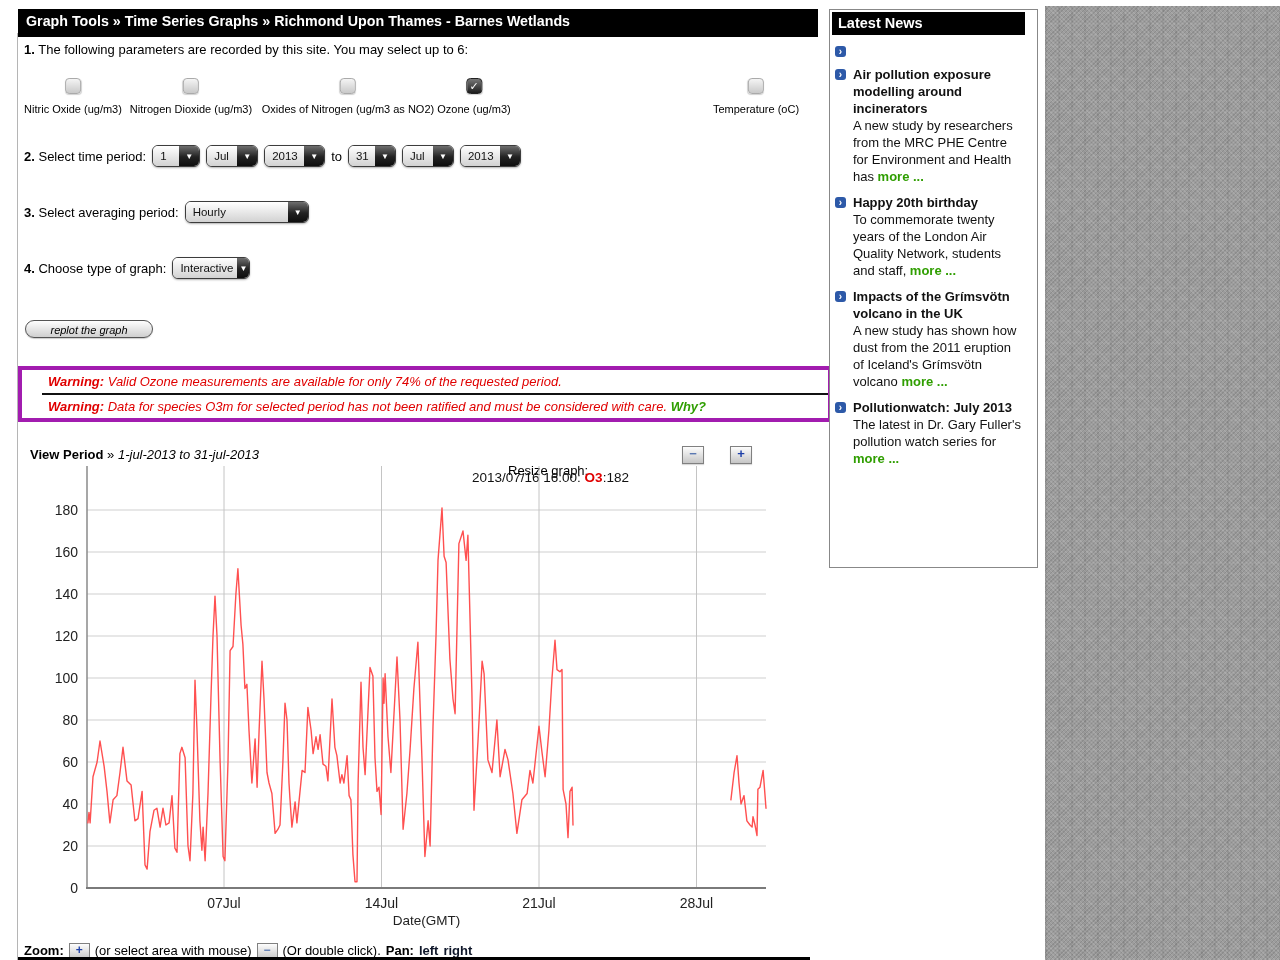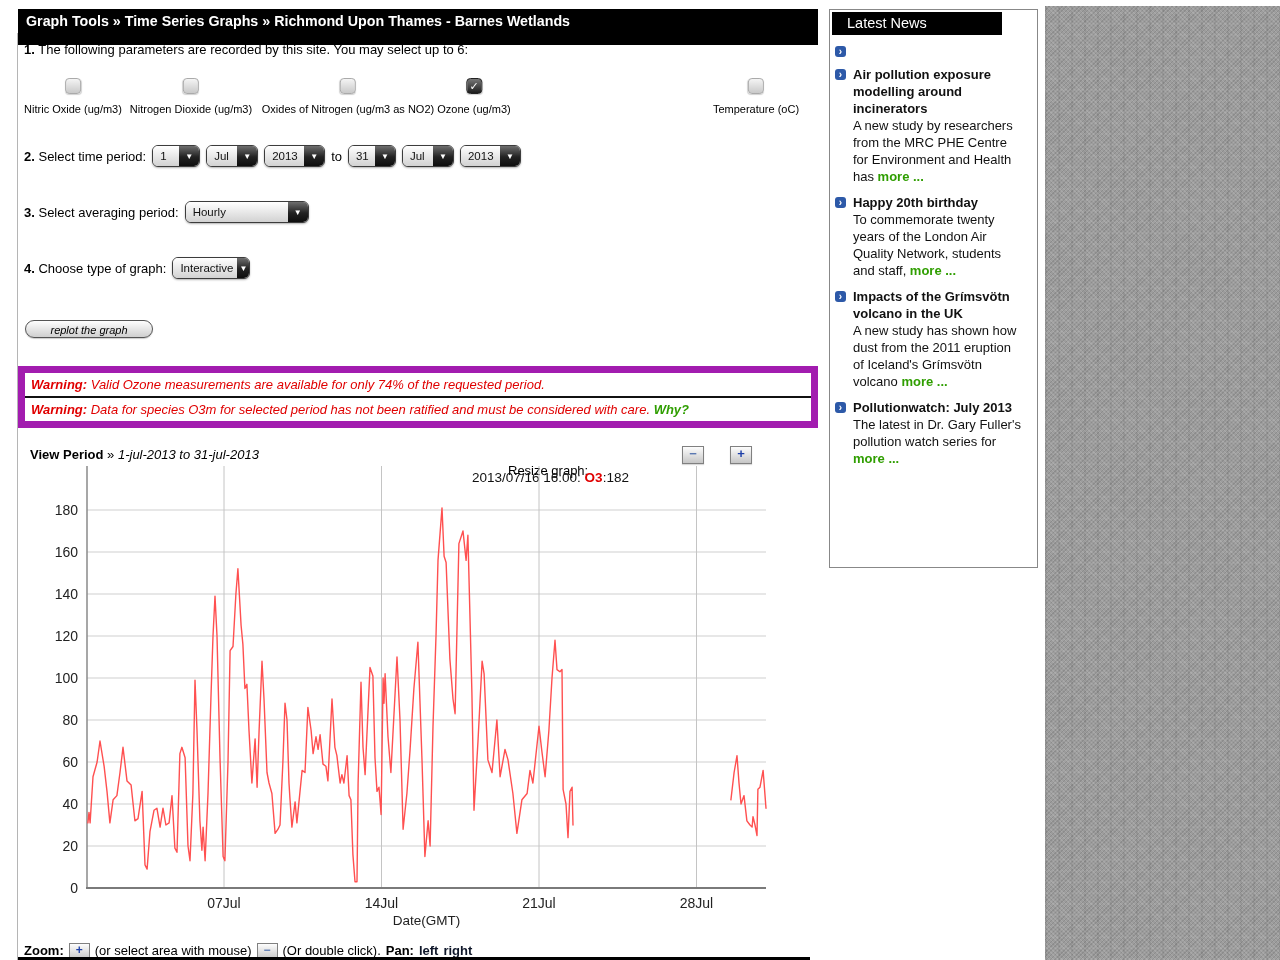--- a/index.html
+++ b/index.html
@@ -8,21 +8,21 @@
 
   
   .texture{position:absolute;left:1045px;top:6px;width:235px;height:954px;
     background-color:#9c9c9c;
     background-image:
       repeating-linear-gradient(45deg, rgba(255,255,255,0.12) 0 1px, transparent 1px 3px),
       repeating-linear-gradient(-45deg, rgba(0,0,0,0.10) 0 1px, transparent 1px 3px),
       repeating-linear-gradient(90deg, rgba(0,0,0,0.06) 0 2px, transparent 2px 13px),
       repeating-linear-gradient(0deg, rgba(255,255,255,0.05) 0 2px, transparent 2px 11px);}
 
-  .black-bar{position:absolute;left:18px;top:9px;width:792px;height:36px;background:#000;color:#fff;
+  .black-bar{position:absolute;left:18px;top:9px;width:792px;height:28px;background:#000;color:#fff;
     font-weight:bold;font-size:15px;line-height:24px;padding-left:8px;}
   .black-bar .squish{display:inline-block;transform:scaleX(.95);transform-origin:left center;white-space:nowrap;}
   .left-rule{position:absolute;left:17px;top:33px;width:1px;height:927px;background:#b5b5b5;}
 
   .step{position:absolute;font-size:13px;color:#000;text-align:right;}
   .step b{font-weight:bold;}
 
   
   .param{position:absolute;transform:translateX(-50%);text-align:center;white-space:nowrap;top:0;}
   .cbx{display:block;margin:0 auto 5px auto;width:14px;height:14px;border-radius:4px;
@@ -37,21 +37,21 @@
   .aqua-val{display:flex;align-items:center;padding-left:7px;padding-right:4px;flex:1;
     background:linear-gradient(#fff,#d2d2d2);font-size:11.5px;color:#111;}
   .aqua-arr{width:20px;display:flex;align-items:center;justify-content:center;
     background:linear-gradient(#6e6e6e,#222 55%,#0d0d0d);color:#fff;font-size:8px;}
   .selrow{position:absolute;display:flex;align-items:center;gap:6px;font-size:13px;}
 
   .btn-replot{position:absolute;left:25px;top:320px;width:128px;height:18px;border:1.5px solid #555;
     border-radius:9px;background:linear-gradient(#fefefe,#cfcfcf);font-size:11px;text-align:center;
     line-height:16px;color:#000;box-shadow:0 1px 1px rgba(0,0,0,.2);font-style:italic;}
 
-  .warnbox{position:absolute;left:18px;top:366px;width:786px;border:7px solid #a21caf;}
+  .warnbox{position:absolute;left:18px;top:366px;width:786px;border:4px solid #a21caf;padding-left:20px;}
   .warnrow{height:23px;line-height:23px;font-size:13px;font-style:italic;color:#e00000;padding-left:6px;
     white-space:nowrap;overflow:hidden;}
   .warnrow + .warnrow{border-top:2px solid #111;}
   .warnrow b{font-weight:bold;}
   .whylink{color:#2f9e00;font-weight:bold;}
 
   .viewrow{position:absolute;left:30px;top:447px;font-size:13px;color:#000;}
   .resizelabel{position:absolute;left:508px;top:447px;font-size:13px;color:#000;margin-top:16px;}
   .minibtn{position:absolute;width:20px;height:16px;border:1px solid #808080;
     background:linear-gradient(#fdfdfd,#c6c6c6);text-align:center;line-height:14px;
@@ -69,22 +69,22 @@
   .zoombar{position:absolute;left:24px;top:943px;font-size:13px;color:#000;display:flex;gap:5px;white-space:nowrap;}
   .zoombar .zb-btn{display:inline-block;width:19px;height:15px;border:1px solid #808080;
     background:linear-gradient(#fdfdfd,#c6c6c6);text-align:center;line-height:13px;font-size:12px;font-weight:bold;}
   .zoombar .zb-plus{color:#1d3fa8;}
   .zoombar .zb-minus{color:#5b79b2;}
   .greenlink{color:#0f172a;font-weight:bold;}
   .bottom-rule{position:absolute;left:18px;top:957px;width:792px;height:3px;background:#000;}
 
   
   .news{position:absolute;left:829px;top:9px;width:207px;height:557px;border:1px solid #888;background:#fff;overflow:hidden;}
-  .news-header{margin:2px;width:170px;height:23px;background:#000;color:#fff;font-weight:normal;font-size:14.5px;
-    line-height:23px;padding-left:15px;box-sizing:border-box;}
+  .news-header{margin:2px;width:193px;height:23px;background:#000;color:#fff;font-weight:bold;font-size:14.5px;
+    line-height:23px;padding-left:6px;box-sizing:border-box;}
   .news-items{padding:6px 4px 0 5px;}
   .nitem{display:flex;margin-bottom:9px;}
   .nbul{flex:0 0 11px;width:11px;height:11px;margin:3px 7px 0 0;background:#2d59a8;border-radius:3px;
     color:#fff;font-size:10px;font-weight:bold;line-height:11px;text-align:center;}
   .ntext{font-size:13px;line-height:17px;color:#111;width:172px;}
   .ntitle{font-weight:bold;display:block;}
   .nmore{color:#2f9e00;font-weight:bold;}
 </style>
 </head>
 <body>

